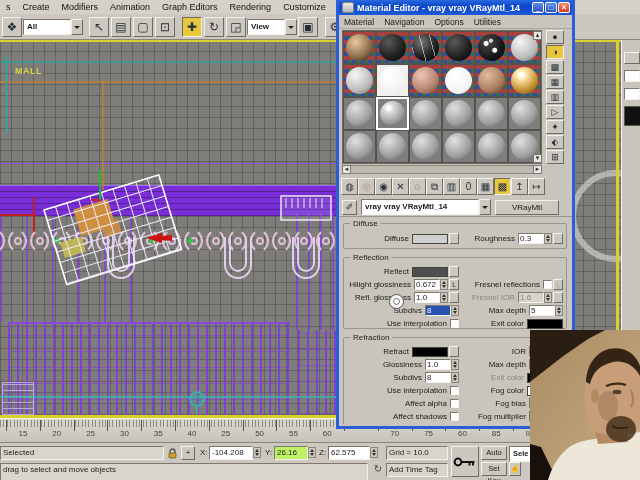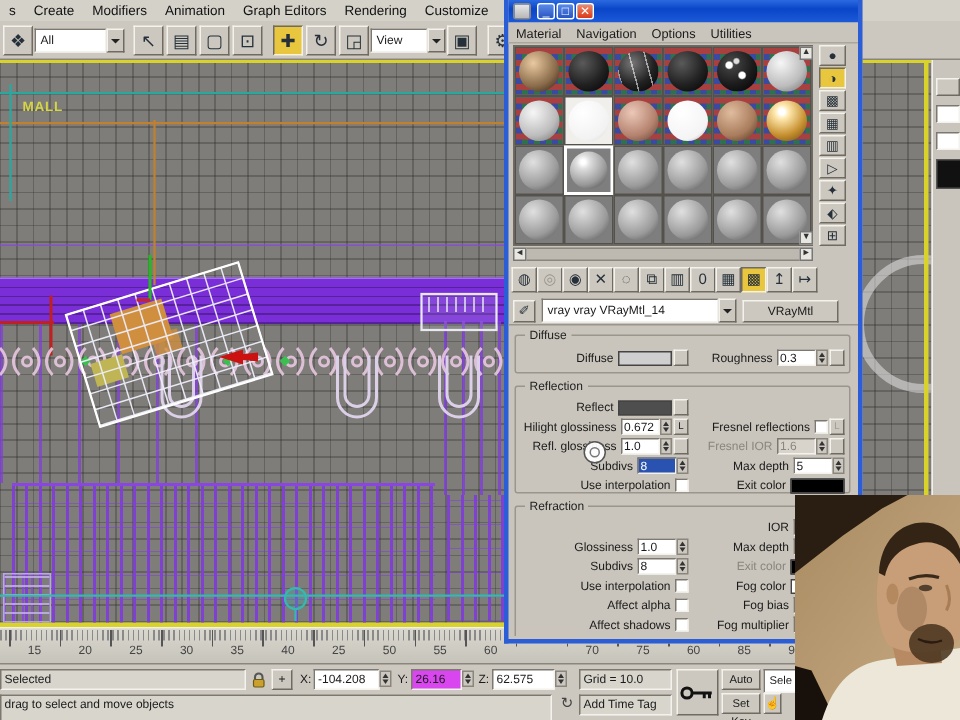--- a/index.html
+++ b/index.html
@@ -7,21 +7,21 @@
     font-family:"Liberation Sans",sans-serif;font-size:9px;color:#1a1a1a;cursor:default;}
   .abs{position:absolute;}
   
   .btn3d{background:#ccc8bf;border:1px solid;border-color:#f4f2ec #6f6b63 #6f6b63 #f4f2ec;box-sizing:border-box;}
   .sunken{background:#fff;border:1px solid;border-color:#7c786f #f4f2ec #f4f2ec #7c786f;box-sizing:border-box;}
   .icn{display:inline-block;width:20px;height:20px;margin:0 1px;background:#ccc8bf;
     border:1px solid;border-color:#f4f2ec #6f6b63 #6f6b63 #f4f2ec;
     font-size:12px;line-height:18px;text-align:center;color:#26303a;box-sizing:border-box;}
   .icn.hl{background:#e8c63e;border-color:#6f6b63 #f4f2ec #f4f2ec #6f6b63;}
   .icn.gr{color:#9a968e;}
-  .dd{display:inline-flex;height:16px;vertical-align:middle;}
+  .dd{display:inline-flex;height:16px;vertical-align:middle;font-weight:bold;}
   .dd .val{min-width:36px;height:16px;background:#fff;border:1px solid;border-color:#7c786f #f4f2ec #f4f2ec #7c786f;
     font-size:8px;line-height:14px;padding:0 3px;box-sizing:border-box;}
   .dd .da{width:12px;height:16px;background:#ccc8bf;border:1px solid;border-color:#f4f2ec #6f6b63 #6f6b63 #f4f2ec;position:relative;box-sizing:border-box;}
   .dd .da::after{content:"";position:absolute;left:2px;top:6px;border:3px solid transparent;border-top-color:#222;}
   
   #menubar{left:0;top:0;width:640px;height:14px;background:#d4d1c9;border-bottom:1px solid #b2afa7;display:flex;align-items:center;}
   #menubar .mi{padding:0 6px;font-size:9px;color:#111;}
   
   #toolbar{left:0;top:14px;width:640px;height:26px;background:#ccc8bf;border-bottom:1px solid #8a867e;display:flex;align-items:center;padding-left:1px;box-sizing:border-box;}
   #toolbar .gap{width:5px;}
@@ -287,20 +287,21 @@
   <div id="cmdpanel" class="abs">
     <div class="abs btn3d" style="left:2px;top:12px;width:16px;height:12px;"></div>
     <div class="abs sunken" style="left:2px;top:30px;width:16px;height:12px;"></div>
     <div class="abs sunken" style="left:2px;top:48px;width:16px;height:12px;"></div>
     <div class="abs" style="left:2px;top:66px;width:16px;height:18px;background:#111;border:1px solid #555;"></div>
   </div>
 
   <div id="mated" class="abs">
     <div id="me-title" class="abs">
       <span class="wbtn" style="margin-right:3px;background:linear-gradient(#e8e8e8,#b8b8b8);border-color:#888;"></span>
+      <span class="t">Material Editor - vray vray VRayMtl_14</span>
       <span class="wbtn">_</span>
       <span class="wbtn">□</span>
       <span class="wbtn close">✕</span>
     </div>
     <div id="me-menu" class="abs">
         <span class="mi">Material</span>
         <span class="mi">Navigation</span>
         <span class="mi">Options</span>
         <span class="mi">Utilities</span>
       </div>
@@ -511,20 +512,25 @@
           <div class="rc">
             <span class="lblr">Exit color</span>
             <span class="sw" style="background:#000;"></span>
           </div>
         </div>
       </div>
 
       <div class="grp" style="top:120px;height:92px;">
         <span class="leg">Refraction</span>
         <div class="prow" style="margin-top:7px;">
+          <div class="lc">
+            <span class="lblr">Refract</span>
+            <span class="sw" style="background:#000;"></span>
+            <span class="sbtn btn3d"></span>
+          </div>
           <div class="rc">
             <span class="lblr">IOR</span>
             <span class="fld" style="width:26px">1.6</span>
             <span class="spin">
                 <i class="u"></i>
                 <i class="d"></i>
               </span>
           </div>
         </div>
         <div class="prow">
@@ -635,21 +641,21 @@
         </svg>
     </div>
     <div class="skey btn3d" style="left:181px;top:3px;width:14px;height:14px;line-height:12px;">+</div>
     <span class="slbl" style="left:200px;top:3px;">X:</span>
     <div class="sfld" style="left:209px;top:3px;width:44px;height:14px;background:#fff;">-104.208</div>
     <span class="spin abs" style="left:253px;top:4px;">
         <i class="u"></i>
         <i class="d"></i>
       </span>
     <span class="slbl" style="left:265px;top:3px;">Y:</span>
-    <div class="sfld" style="left:274px;top:3px;width:34px;height:14px;background:#d946ef;">26.16</div>
+    <div class="sfld" style="left:274px;top:3px;width:34px;height:14px;background:#bef264;">26.16</div>
     <span class="spin abs" style="left:308px;top:4px;">
         <i class="u"></i>
         <i class="d"></i>
       </span>
     <span class="slbl" style="left:319px;top:3px;">Z:</span>
     <div class="sfld" style="left:328px;top:3px;width:42px;height:14px;background:#fff;">62.575</div>
     <span class="spin abs" style="left:370px;top:4px;">
         <i class="u"></i>
         <i class="d"></i>
       </span>

